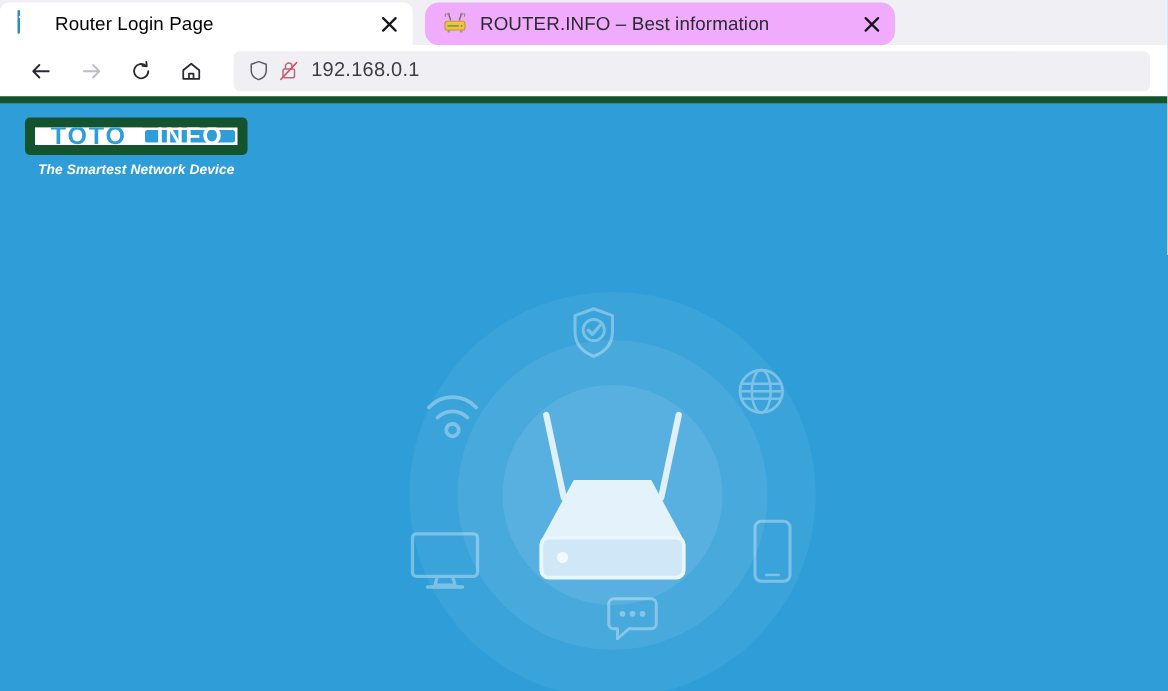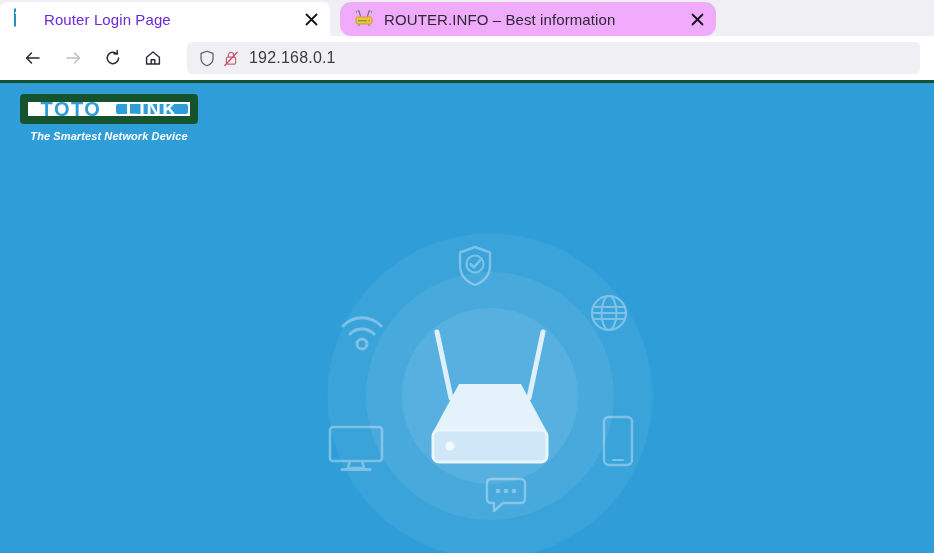--- a/index.html
+++ b/index.html
@@ -48,21 +48,21 @@
     content: "T";
     position: absolute; left: 0; right: 0; top: -1px;
     text-align: center;
     font-family: "Liberation Sans", sans-serif;
     font-weight: bold; font-size: 14px; color: #ffffff;
     line-height: 18px;
   }
 
   .tab-title {
     font-size: 15px;
-    color: #6d28d9;
+    color: #000000;
     white-space: nowrap;
     overflow: hidden;
     flex: 1;
     letter-spacing: 0.1px;
   }
   .tab.inactive .tab-title { color: #2b2a33; }
 
   .tab-close {
     width: 26px; height: 26px; flex: none;
     display: flex; align-items: center; justify-content: center;
@@ -71,21 +71,21 @@
   }
   .tab-close svg { display: block; }
 
   .navbar {
     height: 47px;
     background: #ffffff;
     display: flex;
     align-items: center;
     padding: 0 8px;
     flex: none;
-    border-bottom: 3px solid #14532d;
+    border-bottom: 6px solid #14532d;
   }
   .navbtn {
     width: 34px; height: 34px;
     display: flex; align-items: center; justify-content: center;
     border-radius: 5px;
     margin-right: 6px;
     flex: none;
   }
   .navbtn.first { margin-left: 8px; }
   .navbtn svg { display: block; }
@@ -283,21 +283,21 @@
       </span>
       <span class="url-text" title="192.168.0.1">192.168.0.1</span>
     </div>
   </div>
 
   <div class="page">
 
     <div class="logo-wrap">
       <div class="logo-box">
         <div class="logo-toto">TOTO</div>
-        <div class="logo-link">LINK</div>
+        <div class="logo-link">INFO</div>
       </div>
       <div class="logo-tag">The Smartest Network Device</div>
     </div>
 
     <div class="hero">
       <div class="ring ring1"></div>
       <div class="ring ring2"></div>
       <div class="ring ring3"></div>
 
       <svg class="router-svg" width="172" height="152" viewBox="0 0 172 152">

